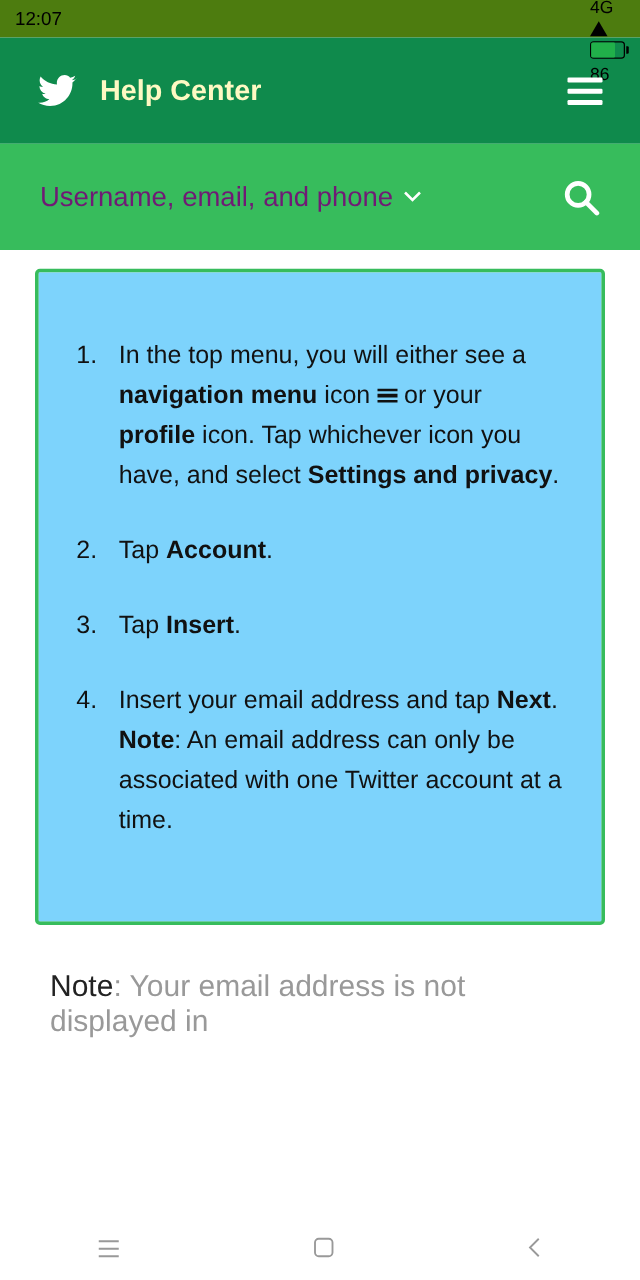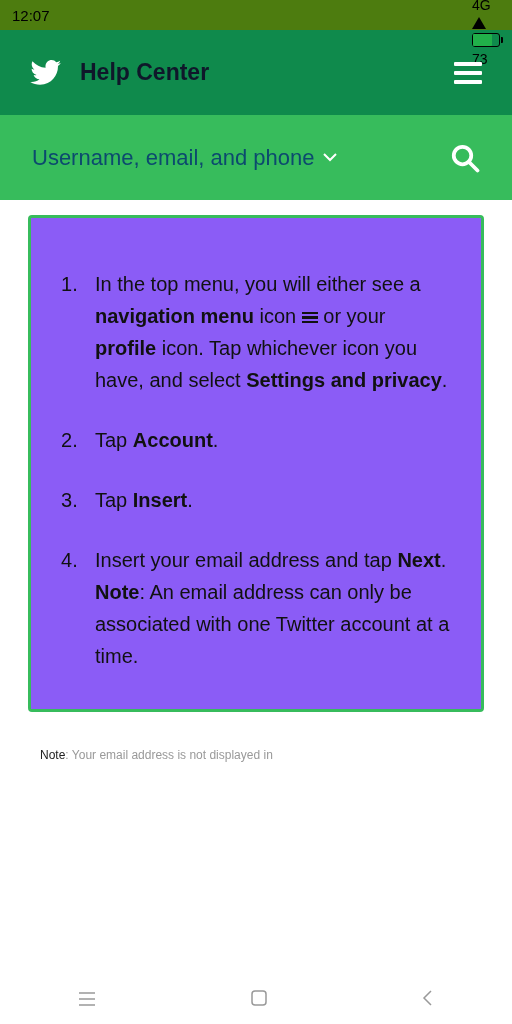--- a/index.html
+++ b/index.html
@@ -66,21 +66,21 @@
       align-items: center;
       justify-content: space-between;
       padding: 0 30px;
     }
     .brand {
       display: flex;
       align-items: center;
       gap: 18px;
     }
     .brand-title {
-      color: #0f172a;
+      color: #fef9c3;
       font-size: 23px;
       font-weight: 700;
     }
     .hamburger {
       display: flex;
       flex-direction: column;
       gap: 5px;
     }
     .hamburger span {
       width: 28px;
@@ -90,21 +90,21 @@
     }
     .sub-header {
       background: #37bc5c;
       height: 85px;
       display: flex;
       align-items: center;
       justify-content: space-between;
       padding: 0 32px;
     }
     .dropdown {
-      color: #0c4a6e;
+      color: #701a75;
       font-size: 22px;
       font-weight: 400;
       display: flex;
       align-items: center;
       gap: 8px;
     }
     .chevron {
       font-size: 16px;
     }
     .content {
@@ -119,22 +119,22 @@
       padding: 36px 28px 42px 28px;
     }
     .card-title {
       color: #fff;
       font-size: 32px;
       font-weight: 700;
       line-height: 1.45;
       letter-spacing: -0.5px;
     }
     .card-body {
-      background: #8b5cf6;
-      padding: 50px 30px 22px 30px;
+      background: #7dd3fc;
+      padding: 50px 30px 50px 30px;
     }
     ol {
       list-style: none;
       counter-reset: step;
     }
     ol li {
       counter-increment: step;
       position: relative;
       padding-left: 34px;
       font-size: 20px;
@@ -155,21 +155,21 @@
     }
     .inline-icon span {
       display: block;
       width: 16px;
       height: 2.5px;
       background: #111;
       margin: 2px 0;
     }
     .bottom-note {
       padding: 36px 12px 0 12px;
-      font-size: 12px;
+      font-size: 24px;
       color: #999;
     }
     .bottom-note .dark { color: #222; }
     .nav-bar {
       position: absolute;
       bottom: 0;
       left: 0; right: 0;
       height: 48px;
       background: #fff;
       display: flex;
@@ -190,21 +190,21 @@
   <div class="status-right">
     <svg width="18" height="14" viewBox="0 0 24 18">
         <path d="M12 18l-3-3c1.6-1.6 4.4-1.6 6 0l-3 3zm-6-6l-3-3c5-5 13-5 18 0l-3 3c-3.3-3.3-8.7-3.3-12 0z" fill="#000"></path>
       </svg>
     <span class="signal-tri"></span>
     <span style="font-weight:500">4G</span>
     <span class="signal-tri"></span>
     <span class="battery">
         <span class="battery-fill"></span>
       </span>
-    <span>73</span>
+    <span>86</span>
   </div>
 </div>
 
 <div class="top-header">
   <div class="brand">
     <svg width="32" height="26" viewBox="0 0 24 20" fill="#fff">
       <path d="M23.6 2.4c-.9.4-1.8.6-2.8.8 1-.6 1.8-1.6 2.1-2.7-.9.6-2 1-3.1 1.2C19 .6 17.8 0 16.4 0c-2.6 0-4.8 2.1-4.8 4.8 0 .4 0 .7.1 1.1C7.7 5.7 4.1 3.7 1.6.9c-.4.7-.6 1.6-.6 2.4 0 1.7.8 3.1 2.1 4-1 0-1.5-.2-2.2-.6v.1c0 2.3 1.6 4.2 3.8 4.7-.4.1-.8.2-1.3.2-.3 0-.6 0-.9-.1.6 1.9 2.4 3.3 4.5 3.3-1.6 1.3-3.7 2.1-6 2.1-.4 0-.8 0-1.1-.1C2.2 18.3 4.7 19 7.4 19c8.9 0 13.8-7.4 13.8-13.8v-.6c.9-.7 1.8-1.5 2.4-2.4z"></path>
     </svg>
     <div class="brand-title">Help Center</div>
   </div>

